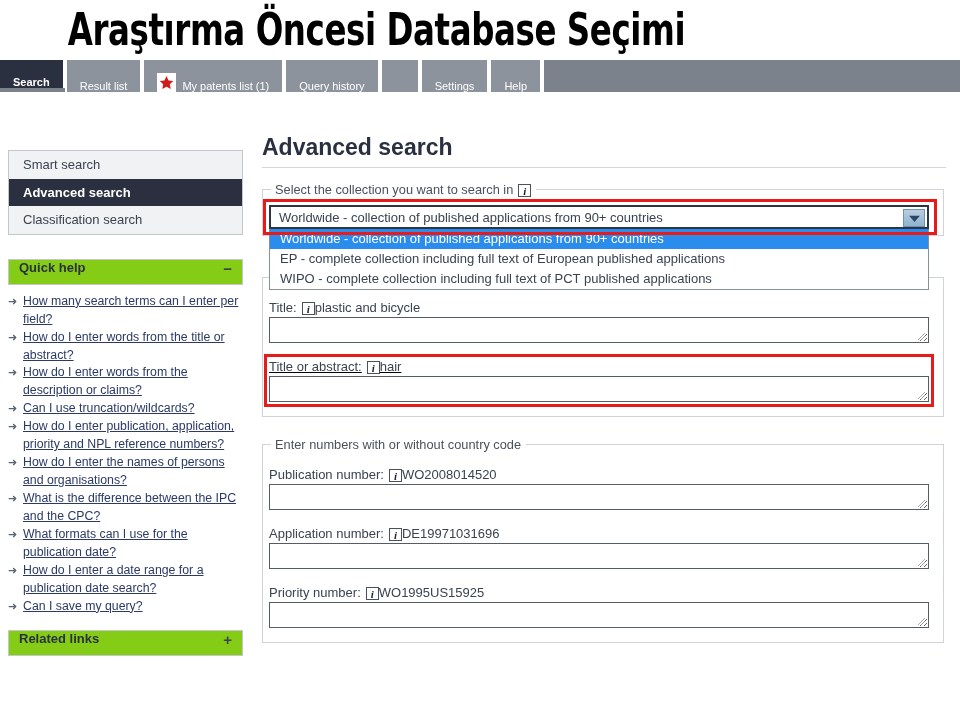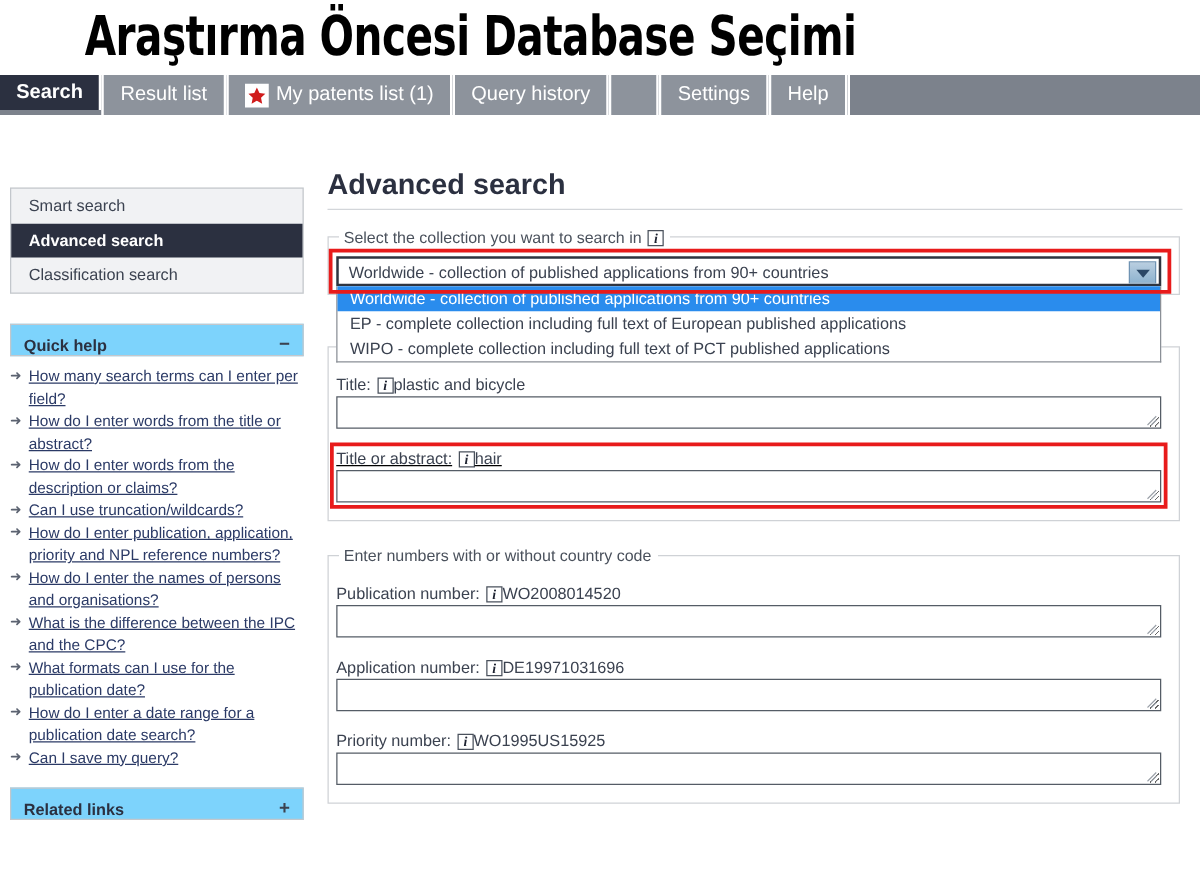--- a/index.html
+++ b/index.html
@@ -39,23 +39,23 @@
   .tabbar {
     position: absolute;
     left: 0; top: 60px;
     width: 960px; height: 32px;
     background: #7c828c;
     display: flex;
     align-items: stretch;
   }
   .tab {
     position: relative;
-    display: flex; align-items: center;
+    display: flex; align-items: flex-end;
     padding: 0 13px;
-    font-size: 16px;
+    font-size: 11px;
     color: #ffffff;
     background: #8d939c;
     border-right: 2px solid #ffffff;
     border-left: 2px solid #ffffff;
     cursor: pointer;
     white-space: nowrap;
   }
   .tab:first-child { border-left: none; }
   .tab.active {
     background: #2b3040;
@@ -110,23 +110,23 @@
   }
   .nav-item.active {
     background: #2b3040;
     color: #ffffff;
     font-weight: 700;
   }
 
   .panel-head {
     margin-top: 24px;
     border: 1px solid #c3c7cc;
-    background: #7dd3fc;
+    background: #84cc16;
     height: 26px;
-    display: flex; align-items: flex-end; justify-content: space-between;
+    display: flex; align-items: flex-start; justify-content: space-between;
     padding: 0 10px;
     font-size: 13px;
     font-weight: 700;
     color: #2b3040;
     cursor: pointer;
   }
   .panel-head .sign { font-size: 15px; font-weight: 700; color: #3b4250; }
 
   .qh-list {
     margin: 8px 0 0 0;

